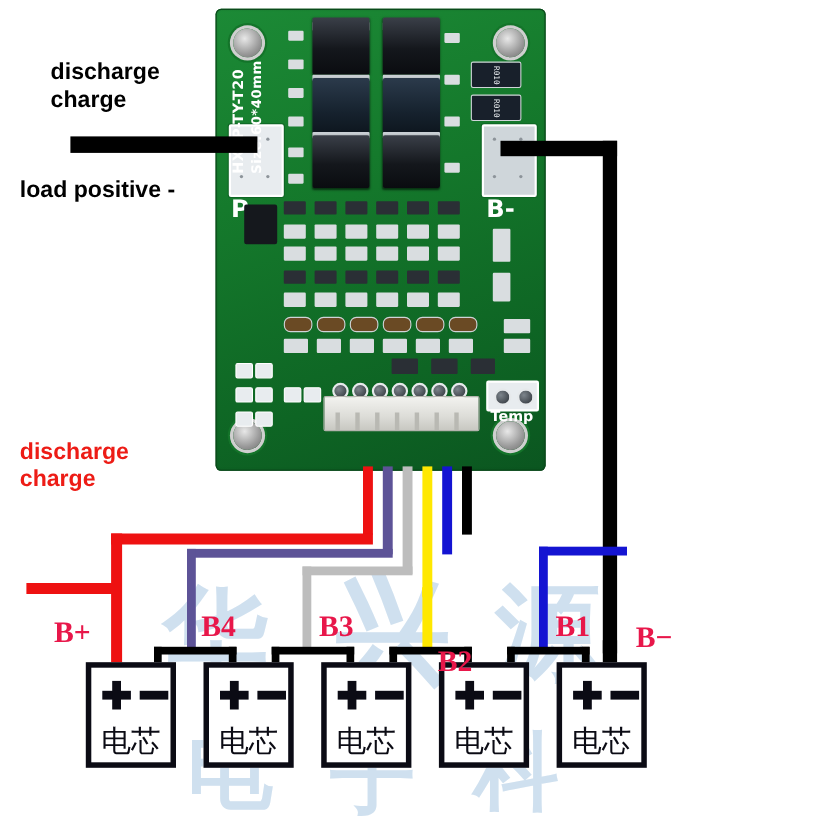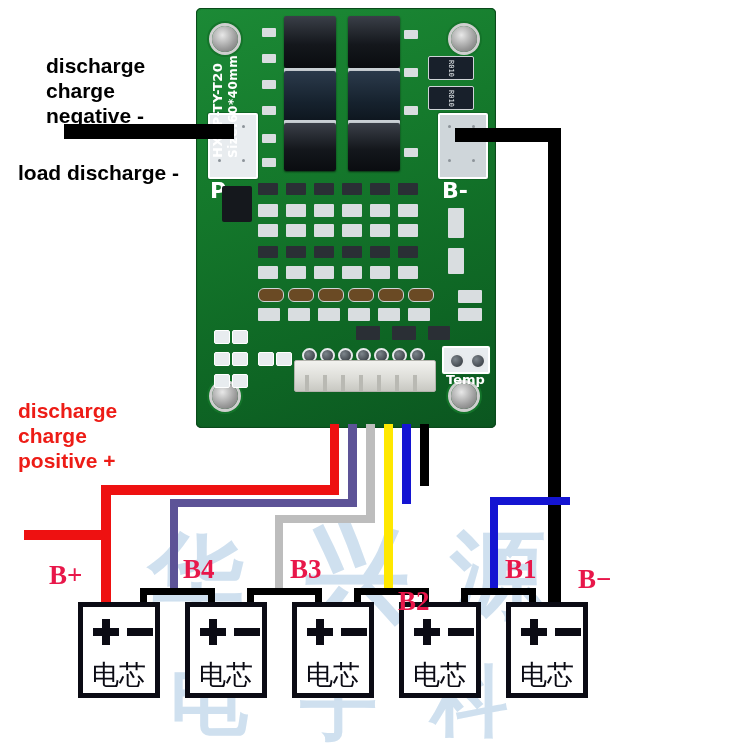--- a/index.html
+++ b/index.html
@@ -313,26 +313,24 @@
     <span class="cell-cn">电芯</span>
   </div>
   <div class="cell" style="left:506px;top:602px;width:82px;height:96px;">
     <span class="plus-sign" style="left:10px;top:12px;"></span>
     <span class="minus-sign" style="left:44px;top:21px;"></span>
     <span class="cell-cn">电芯</span>
   </div>
 
   <div class="lbl-black abs" style="left:46px;top:53px;">discharge</div>
   <div class="lbl-black abs" style="left:46px;top:78px;">charge</div>
-  <div class="lbl-black abs" style="left:46px;top:103px;">negative -</div>
-  <div class="lbl-black abs" style="left:18px;top:160px;">load discharge -</div>
+  <div class="lbl-black abs" style="left:18px;top:160px;">load positive -</div>
 
   <div class="lbl-red abs" style="left:18px;top:398px;">discharge</div>
   <div class="lbl-red abs" style="left:18px;top:423px;">charge</div>
-  <div class="lbl-red abs" style="left:18px;top:448px;">positive +</div>
 
 
   <div class="tap-lbl abs" style="left:49px;top:562px;">B+</div>
   <div class="tap-lbl abs" style="left:183px;top:556px;">B4</div>
   <div class="tap-lbl abs" style="left:290px;top:556px;">B3</div>
   <div class="tap-lbl abs" style="left:398px;top:588px;">B2</div>
   <div class="tap-lbl abs" style="left:505px;top:556px;">B1</div>
   <div class="tap-lbl abs" style="left:578px;top:566px;">B−</div>
 
 </div>

